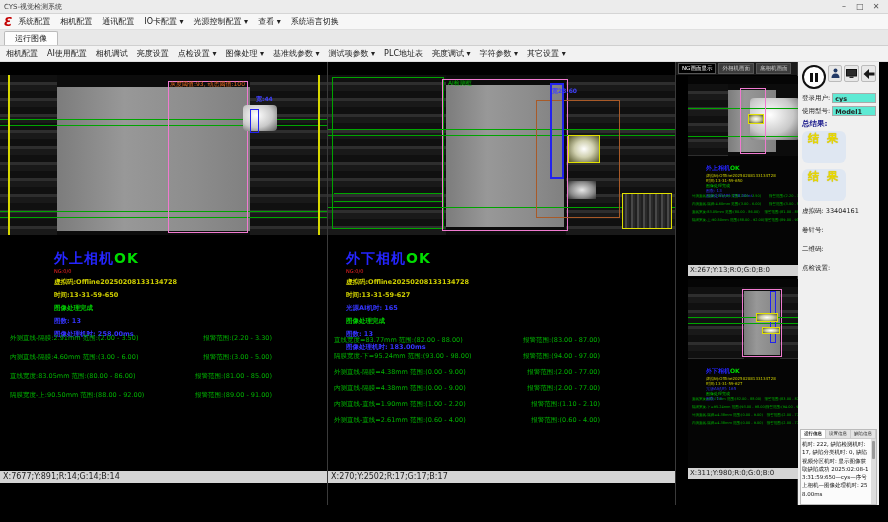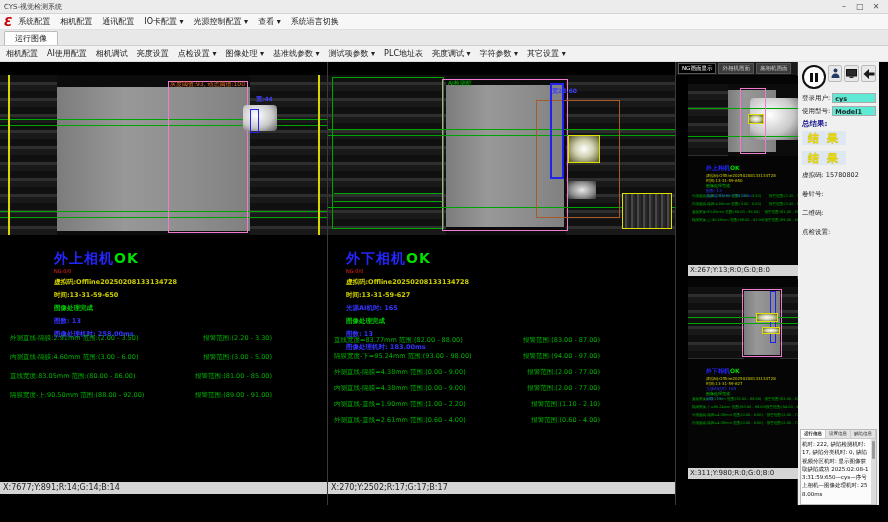--- a/index.html
+++ b/index.html
@@ -63,21 +63,21 @@
   .ov-yellow { font-size:6.5px; color:#cfcf00; font-weight:bold; margin-top:4px;}
   .ov-green { font-size:6.5px; color:#00cc00; font-weight:bold; margin-top:4px;}
   .ov-blue { font-size:6.5px; color:#3535ff; font-weight:bold; margin-top:4px;}
 
   .meas-block { position:absolute; left:10px; top:272px; width:262px;}
   #panel2 .meas-block { top:274px; width:266px; left:6px;}
   .meas-row { display:flex; justify-content:space-between; font-size:6.5px;
     color:#00b400; margin-bottom:10px; white-space:nowrap;}
   #panel2 .meas-row { margin-bottom:7px; }
 
-  .coordsbar { position:absolute; left:0; right:0; bottom:11px; height:12px;
+  .coordsbar { position:absolute; left:0; right:0; bottom:22px; height:12px;
     background:#d4d4d4; color:#222; font-size:8px; line-height:12px; padding-left:3px;}
 
   
   .thumbcol { position:relative; width:122px; height:443px; background:#000;
     border-right:1px solid #3a3a3a;}
   .thumbtabs { display:flex; height:13px; background:#1a1a1a; align-items:center;}
   .thumbtab { font-size:5.5px; color:#ccc; background:#3c3c3c; border:1px solid #555;
     padding:0 3px; margin-left:2px; line-height:9px; white-space:nowrap;}
   .thumbtab.active { background:#000; color:#fff;}
   .thumb { position:absolute; left:12px; width:122px; overflow:hidden; background:#050505;}
@@ -100,23 +100,23 @@
   .pausebtn { width:24px; height:24px; border:2px solid #111; border-radius:50%;
     background:#fff; display:flex; align-items:center; justify-content:center; gap:2px;}
   .pausebtn i { display:block; width:3px; height:9px; background:#111;}
   .sb-icon { width:15px; height:17px; margin-left:2px; display:flex; align-items:center;
     justify-content:center; background:#e8e8e8; border:1px solid #bbb; border-radius:2px;}
   .sb-row { display:flex; align-items:center; margin-bottom:3px;}
   .sb-label { white-space:nowrap; font-size:6.5px;}
   .sb-input { background:#5eead4; border:1px solid #aaa; font-size:6.5px; height:10px;
     line-height:10px; flex:1; margin-left:2px; padding-left:2px; overflow:hidden;font-weight:bold;}
   .sb-total { color:#1a1a8c; font-weight:bold; font-size:7.5px; margin:3px 0 2px 0;}
-  .resultbox { width:44px; height:14px; background:#dfe7f2; color:#e8d800;
+  .resultbox { width:44px; height:32px; background:#dfe7f2; color:#e8d800;
     font-weight:bold; font-size:11px; text-align:center; line-height:16px;
-    margin-bottom:6px; letter-spacing:2px; text-shadow:0 0 1px #b0a000;}
+    margin-bottom:6px; letter-spacing:2px; text-shadow:0 0 1px #b0a000;border-radius:6px;}
   .sb-field { font-size:6.5px; margin-bottom:10px; white-space:nowrap;}
   .infopanel { position:absolute; left:2px; right:2px; bottom:0; height:76px;
     background:#fbfbfb; border:1px solid #bbb;}
   .infotabs { display:flex; height:9px; background:#e4e4e4; border-bottom:1px solid #ccc;}
   .infotab { font-size:4.5px; line-height:8px; padding:0 3px; border-right:1px solid #ccc;
     white-space:nowrap;}
   .infotab.active { background:#fff; font-weight:bold;}
   .infotext { position:absolute; left:1px; right:6px; top:10px; bottom:1px;
     font-size:5.5px; line-height:1.5; color:#111; overflow:hidden; word-break:break-all;}
   .infoscroll { position:absolute; right:0; top:9px; bottom:0; width:5px; background:#dcdcdc;}
@@ -409,21 +409,21 @@
       </div>
       <div class="sb-row">
         <span class="sb-label">使用型号:</span>
         <span class="sb-input">Model1</span>
       </div>
 
       <div class="sb-total">总结果:</div>
       <div class="resultbox">结 果</div>
       <div class="resultbox">结 果</div>
 
-      <div class="sb-field">虚拟码: 15780802</div>
+      <div class="sb-field">虚拟码: 33404161</div>
       <div class="sb-field">卷针号:</div>
       <div class="sb-field">二维码:</div>
       <div class="sb-field">点检设置:</div>
 
       <div class="infopanel">
         <div class="infotabs">
           <span class="infotab active">运行信息</span>
           <span class="infotab">设置信息</span>
           <span class="infotab">缺陷信息</span>
         </div>

